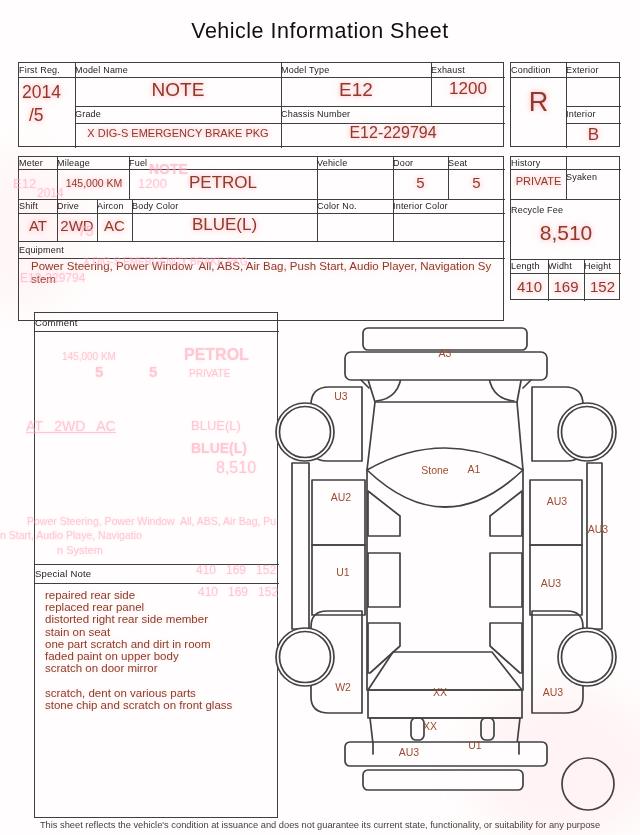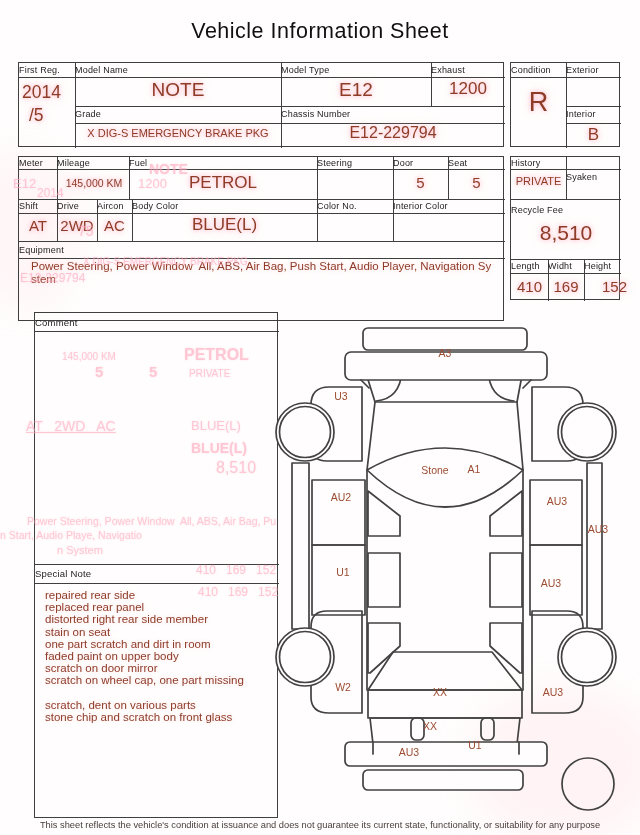--- a/index.html
+++ b/index.html
@@ -85,21 +85,21 @@
     <div class="vl" style="left:429px;top:0;height:42px;"></div>
     <div class="vl" style="left:38px;top:42px;height:42px;"></div>
     <div class="vl" style="left:78px;top:42px;height:42px;"></div>
     <div class="vl" style="left:113px;top:42px;height:42px;"></div>
     <div class="vl" style="left:298px;top:42px;height:42px;"></div>
     <div class="vl" style="left:374px;top:42px;height:42px;"></div>
 
     <div class="hdr" style="left:0;top:1px;width:38px;">Meter</div>
     <div class="hdr" style="left:38px;top:1px;width:72px;">Mileage</div>
     <div class="hdr" style="left:110px;top:1px;width:188px;">Fuel</div>
-    <div class="hdr" style="left:298px;top:1px;width:76px;">Steering</div>
+    <div class="hdr" style="left:298px;top:1px;width:76px;">Vehicle</div>
     <div class="hdr" style="left:374px;top:1px;width:55px;">Door</div>
     <div class="hdr" style="left:429px;top:1px;width:57px;">Seat</div>
 
     <div class="val" style="left:0;top:19px;width:38px;font-size:11px;"></div>
     <div class="val" style="left:30px;top:20px;width:90px;font-size:10.5px;">145,000 KM</div>
     <div class="val" style="left:110px;top:16px;width:188px;font-size:17px;">PETROL</div>
     <div class="val" style="left:298px;top:19px;width:76px;font-size:11px;"></div>
     <div class="val" style="left:374px;top:17px;width:55px;font-size:15px;">5</div>
     <div class="val" style="left:429px;top:17px;width:57px;font-size:15px;">5</div>
 
@@ -136,38 +136,37 @@
     <div class="val" style="left:55px;top:18px;width:55px;font-size:11px;"></div>
 
     <div class="hdr" style="left:0;top:48px;width:110px;">Recycle Fee</div>
     <div class="val" style="left:0;top:64px;width:110px;font-size:21px;">8,510</div>
 
     <div class="hdr" style="left:0;top:104px;width:37px;">Length</div>
     <div class="hdr" style="left:37px;top:104px;width:36px;">Widht</div>
     <div class="hdr" style="left:73px;top:104px;width:37px;">Height</div>
     <div class="val" style="left:0;top:121px;width:37px;font-size:15px;">410</div>
     <div class="val" style="left:37px;top:121px;width:36px;font-size:15px;">169</div>
-    <div class="val" style="left:73px;top:121px;width:37px;font-size:15px;padding-left:12px;">152</div>
+    <div class="val" style="left:73px;top:121px;width:37px;font-size:15px;">152</div>
   </div>
 
   <div class="box" style="left:34px;top:312px;width:244px;height:506px;">
     <div class="hl" style="left:0;top:18px;width:244px;"></div>
     <div class="hl" style="left:0;top:251px;width:244px;"></div>
     <div class="hl" style="left:0;top:270px;width:244px;"></div>
     <div class="hdr" style="left:0;top:4px;width:244px;font-size:9.5px;">Comment</div>
     <div class="hdr" style="left:0;top:255px;width:244px;font-size:9.5px;">Special Note</div>
     <div class="notes" style="position:absolute;left:10px;top:276px;width:230px;">
       <div>repaired rear side</div>
       <div>replaced rear panel</div>
       <div>distorted right rear side member</div>
       <div>stain on seat</div>
       <div>one part scratch and dirt in room</div>
       <div>faded paint on upper body</div>
       <div>scratch on door mirror</div>
-      <div>scratch on wheel cap, one part missing</div>
       <div>&nbsp;</div>
       <div>scratch, dent on various parts</div>
       <div>stone chip and scratch on front glass</div>
     </div>
   </div>
 
   <div class="ghost" style="left:149px;top:161px;font-size:14px;font-weight:bold;">NOTE</div>
   <div class="ghost" style="left:138px;top:176px;font-size:13px;">1200</div>
   <div class="ghost" style="left:13px;top:176px;font-size:13px;">E12</div>
   <div class="ghost" style="left:37px;top:186px;font-size:12px;">2014</div>

